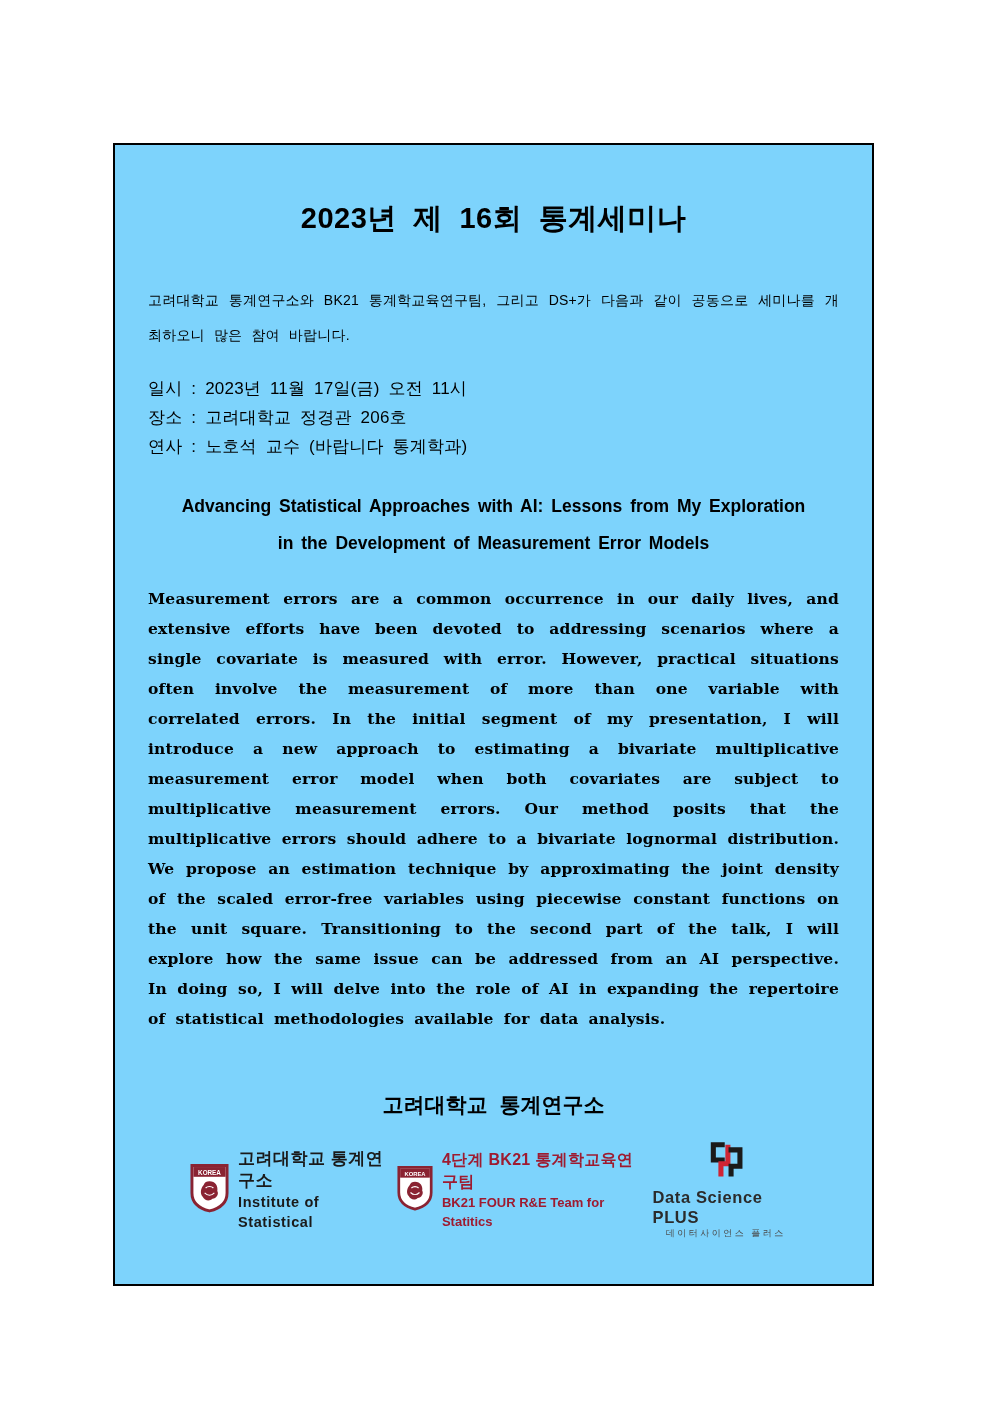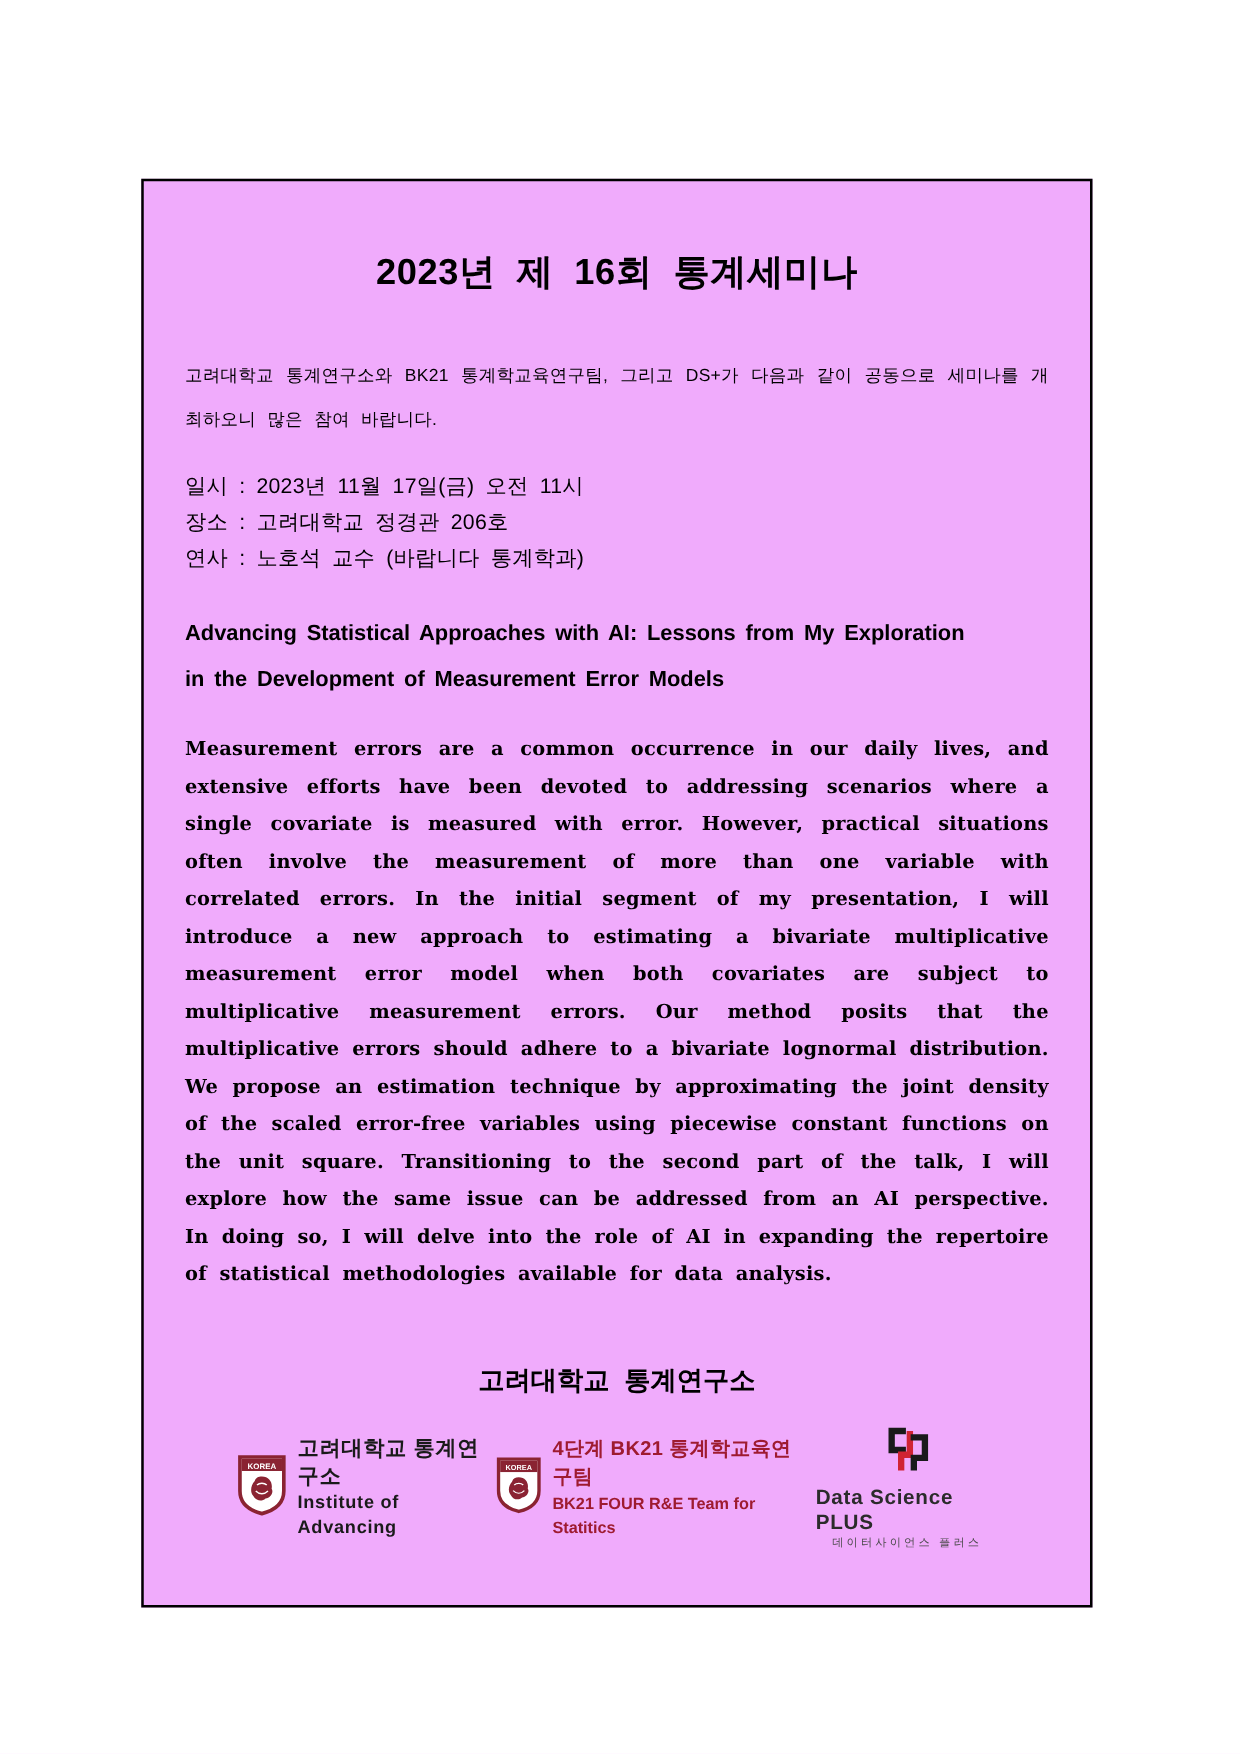--- a/index.html
+++ b/index.html
@@ -8,21 +8,21 @@
     width: 992px; height: 1403px;
     position: relative;
     font-family: "Liberation Sans", sans-serif;
     color: #000;
   }
   .frame {
     position: absolute;
     left: 113px; top: 143px;
     width: 761px; height: 1143px;
     border: 2px solid #000;
-    background: #f0abfc;
+    background: #7dd3fc;
     padding: 36px 33px 0 33px;
   }
   .doc-title {
     margin-top: 16px;
     text-align: center;
     font-size: 29px;
     font-weight: bold;
     letter-spacing: 0.5px;
     word-spacing: 8px;
     line-height: 42px;
@@ -37,21 +37,21 @@
   }
   .details { margin-top: 21px; }
   .details .detail-line {
     font-size: 17px;
     line-height: 29px;
     word-spacing: 4px;
     letter-spacing: 0.2px;
   }
   .talk-title {
     margin-top: 27px;
-    text-align: left;
+    text-align: center;
     font-weight: bold;
     font-size: 17.5px;
     line-height: 37px;
     word-spacing: 3px;
   }
   .abstract-heading {
     margin-top: 32px;
     text-align: center;
     font-size: 17px;
     letter-spacing: 0.5px;
@@ -126,21 +126,21 @@
         <svg width="39" height="50" viewBox="0 0 40 50" aria-hidden="true">
           <path d="M2 2 H38 V30 C38 41 30 46 20 48.5 C10 46 2 41 2 30 Z" fill="#ffffff" stroke="#8a2332" stroke-width="3"></path>
           <rect x="3.5" y="3.5" width="33" height="10" fill="#8a2332"></rect>
           <text x="20" y="11.5" font-size="6.5" font-weight="bold" fill="#ffffff" text-anchor="middle" font-family="Liberation Sans, sans-serif">KOREA</text>
           <path d="M20 18 C26 18 29 23 28 28 C30 31 27 36 23 36 C20 39 15 38 13 34 C10 31 11 25 14 22 C15 19 17 18 20 18 Z" fill="#8a2332"></path>
           <path d="M16 25 C18 23 22 23 24 25 M15 30 C18 33 22 33 25 30" stroke="#ffffff" stroke-width="1.2" fill="none"></path>
         </svg>
       </span>
       <span class="logo-text">
         <span class="ko">고려대학교 통계연구소</span>
-        <span class="en">Institute of Advancing</span>
+        <span class="en">Institute of Statistical</span>
       </span>
     </div>
 
     <div class="logo-block logo2">
       <span class="shield">
         <svg width="36" height="48" viewBox="0 0 40 50" aria-hidden="true">
           <path d="M2 2 H38 V30 C38 41 30 46 20 48.5 C10 46 2 41 2 30 Z" fill="#ffffff" stroke="#8a2332" stroke-width="3"></path>
           <rect x="3.5" y="3.5" width="33" height="10" fill="#8a2332"></rect>
           <text x="20" y="11.5" font-size="6.5" font-weight="bold" fill="#ffffff" text-anchor="middle" font-family="Liberation Sans, sans-serif">KOREA</text>
           <path d="M20 18 C26 18 29 23 28 28 C30 31 27 36 23 36 C20 39 15 38 13 34 C10 31 11 25 14 22 C15 19 17 18 20 18 Z" fill="#8a2332"></path>

